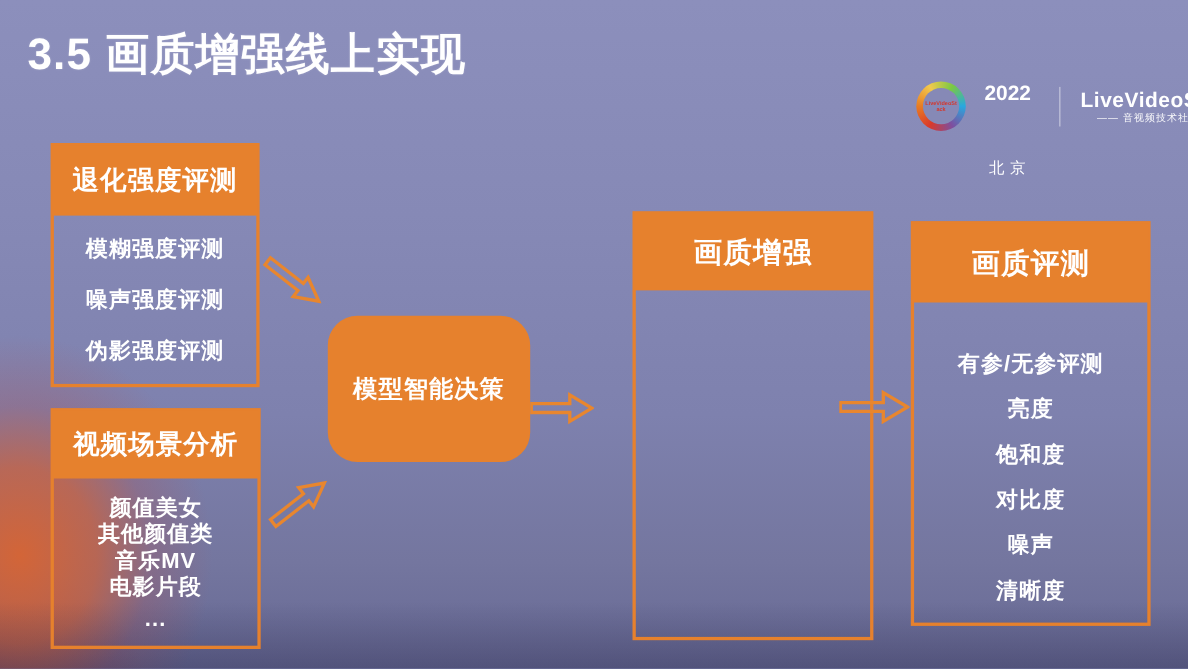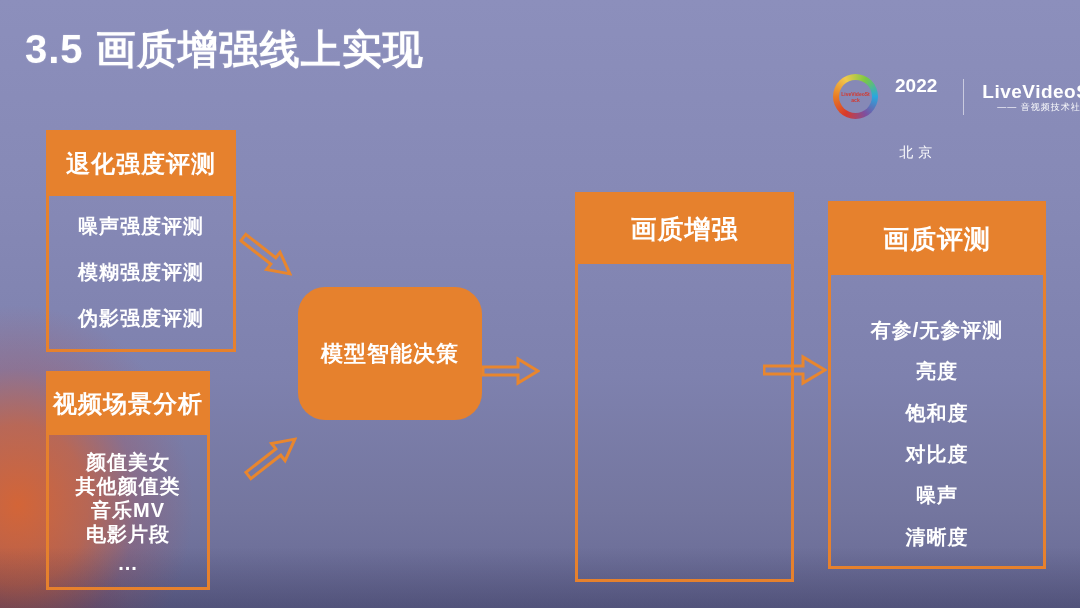--- a/index.html
+++ b/index.html
@@ -46,21 +46,21 @@
     margin:-1px;
   }
   .flow-body{flex:1 1 auto;display:flex;flex-direction:column;align-items:center;justify-content:space-around;padding:8px 2px;}
   .flow-item{font-size:20px;font-weight:700;color:#fff;letter-spacing:1px;white-space:nowrap;}
   .solid-box{
     position:absolute;background:#E6812D;display:flex;align-items:center;justify-content:center;
     font-size:22px;font-weight:700;letter-spacing:1px;color:#fff;
   }
   .box-degradation{left:46px;top:130px;width:190px;height:222px;}
   .box-degradation .flow-header{height:64px;}
-  .box-scene{left:46px;top:371px;width:164px;height:219px;}
+  .box-scene{left:46px;top:371px;width:191px;height:219px;}
   .box-scene .flow-header{height:62px;}
   .box-scene .flow-body{justify-content:center;padding:4px 20px;}
   .box-scene .flow-item{line-height:24px;}
   .box-scene .flow-item.ellipsis{margin-top:8px;line-height:18px;}
   .box-decision{left:298px;top:287px;width:184px;height:133px;border-radius:27px;}
   .box-enhancement{left:575px;top:148px;width:219px;height:390px;margin-top:44px;}
   .box-enhancement .flow-header{height:70px;font-size:26px;}
   .box-assessment{left:828px;top:201px;width:218px;height:368px;gap:28px;}
   .box-assessment .flow-header{height:72px;font-size:26px;}
   .box-assessment .flow-item{font-size:20px;}
@@ -90,22 +90,22 @@
     <div class="logo-divider"></div>
     <div class="brand-block">
       <div class="brand-name">LiveVideoStack</div>
       <div class="brand-tagline">—— 音视频技术社区 ——</div>
     </div>
   </div>
 
   <div class="flow-box box-degradation">
     <div class="flow-header">退化强度评测</div>
     <div class="flow-body">
+      <div class="flow-item">模糊强度评测</div>
       <div class="flow-item">噪声强度评测</div>
-      <div class="flow-item">模糊强度评测</div>
       <div class="flow-item">伪影强度评测</div>
     </div>
   </div>
 
   <div class="flow-box box-scene">
     <div class="flow-header">视频场景分析</div>
     <div class="flow-body">
       <div class="flow-item">颜值美女</div>
       <div class="flow-item">其他颜值类</div>
       <div class="flow-item">音乐MV</div>

